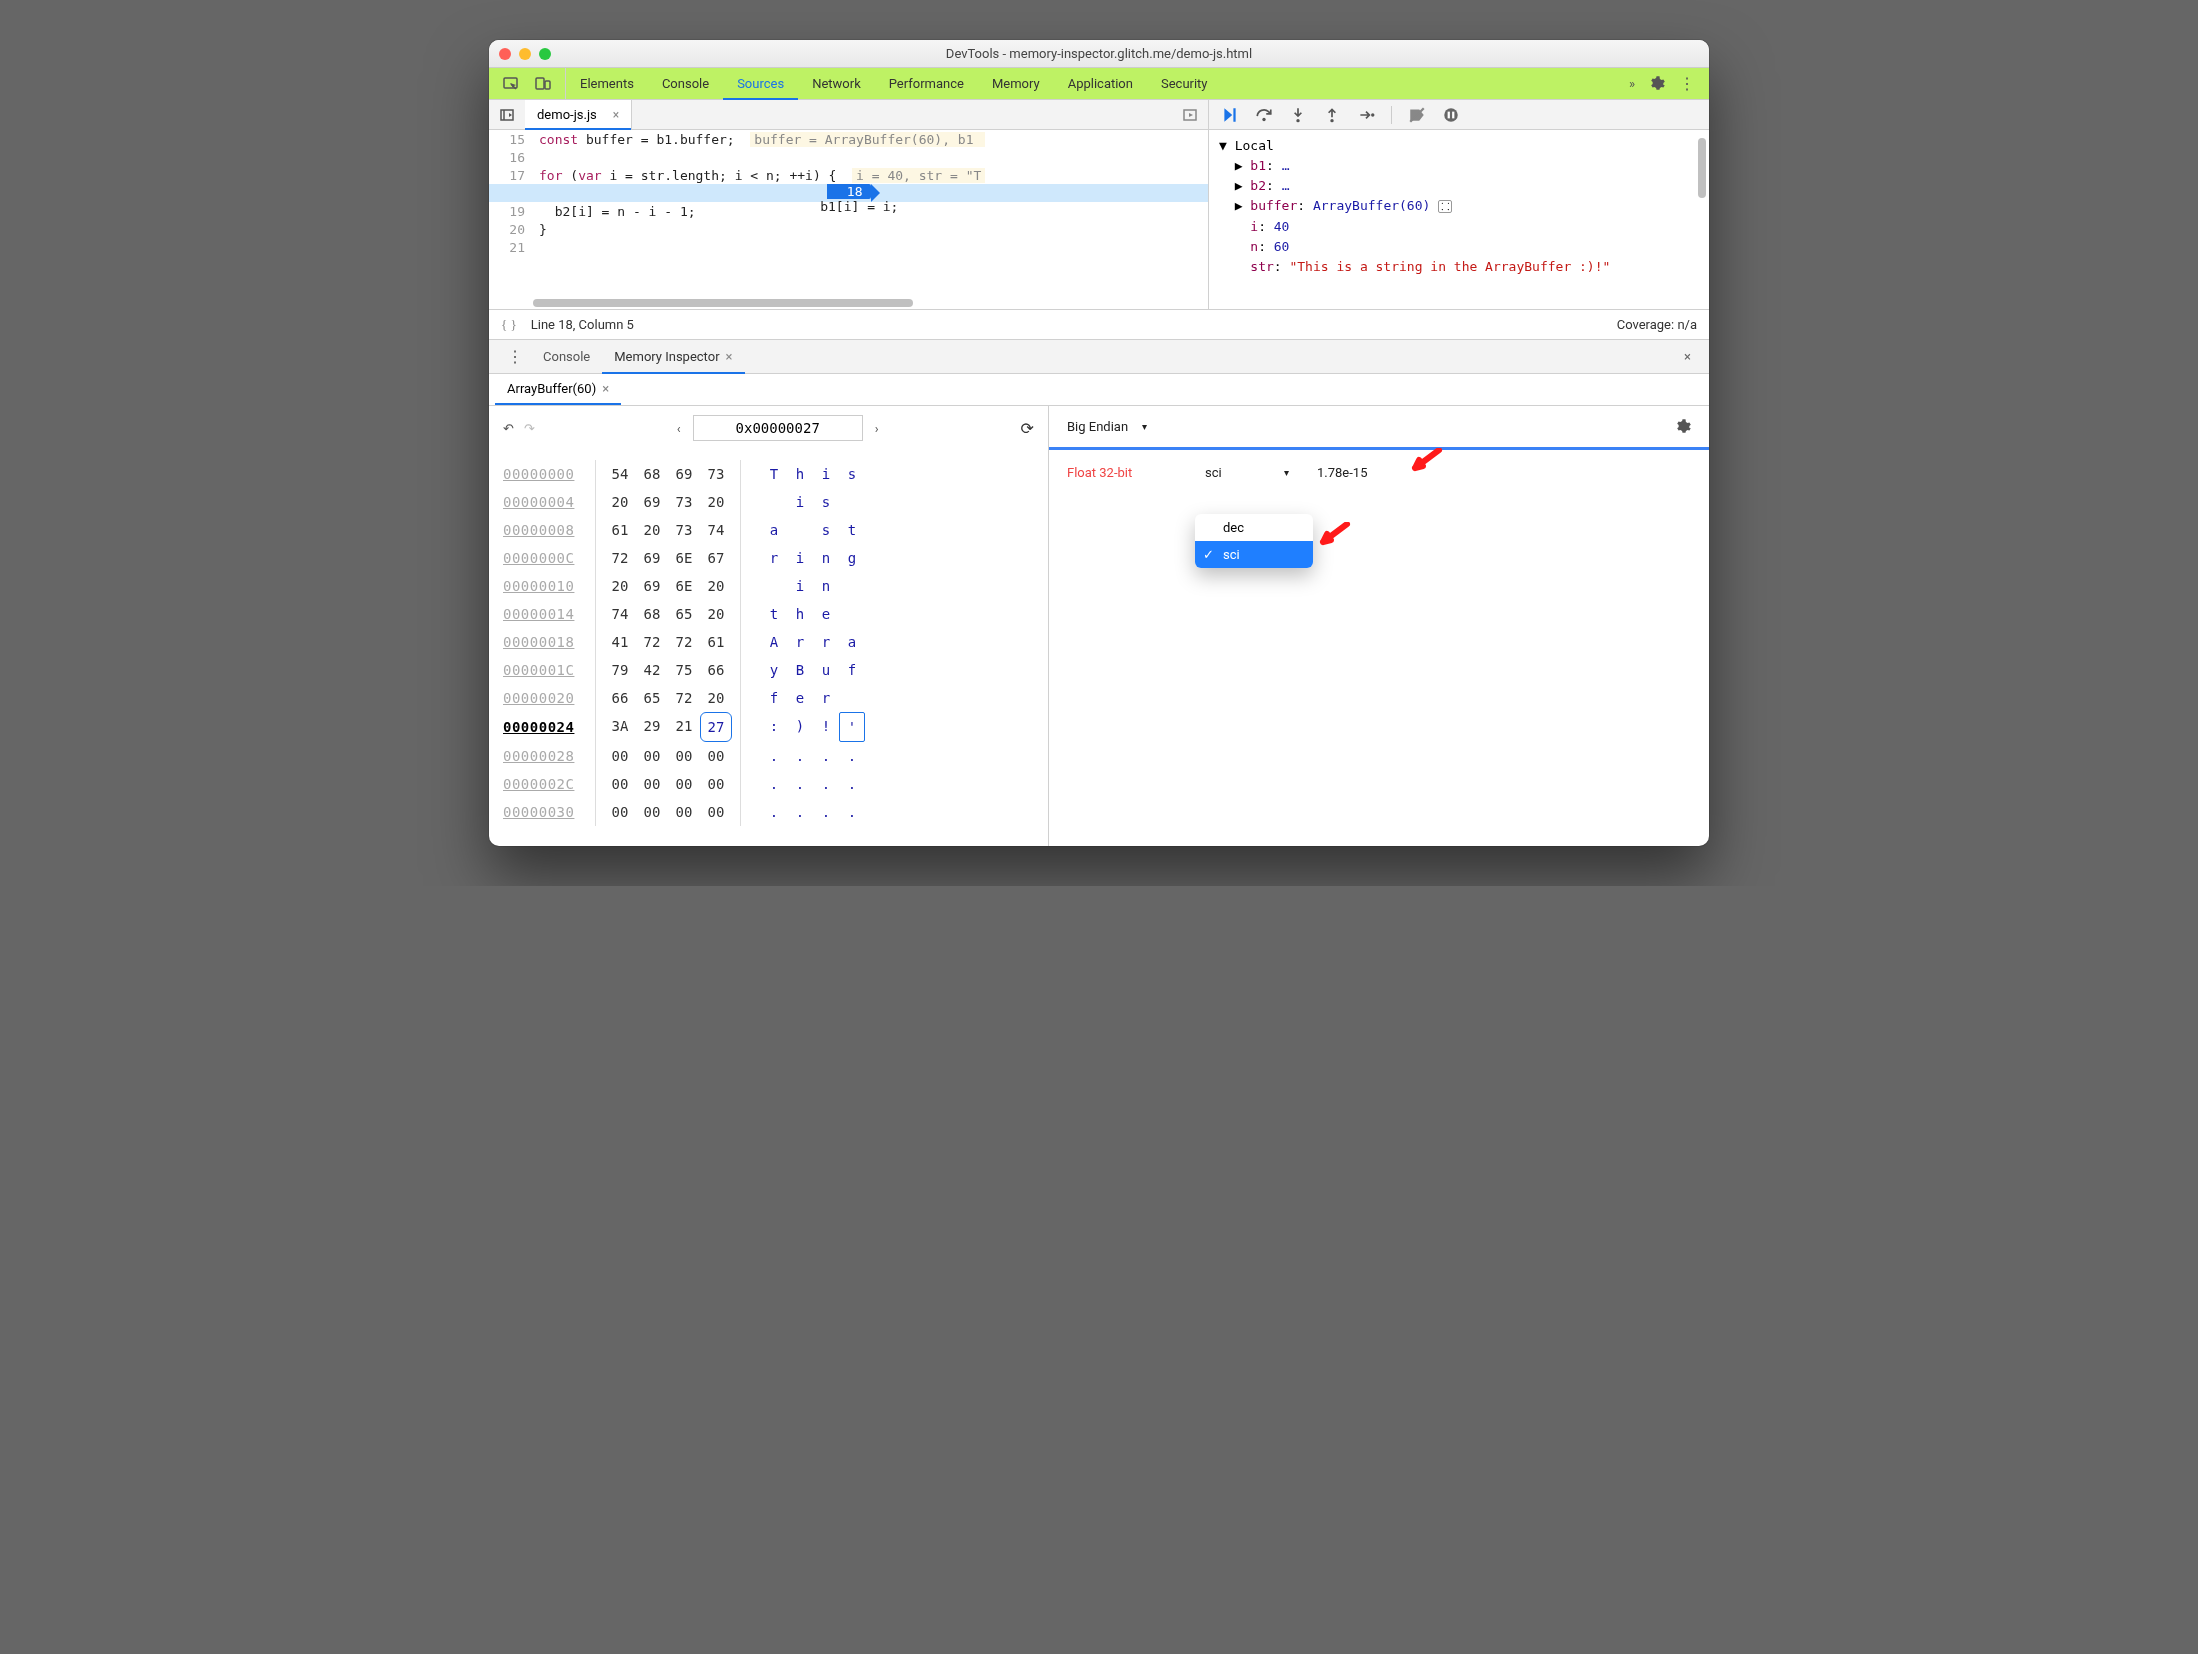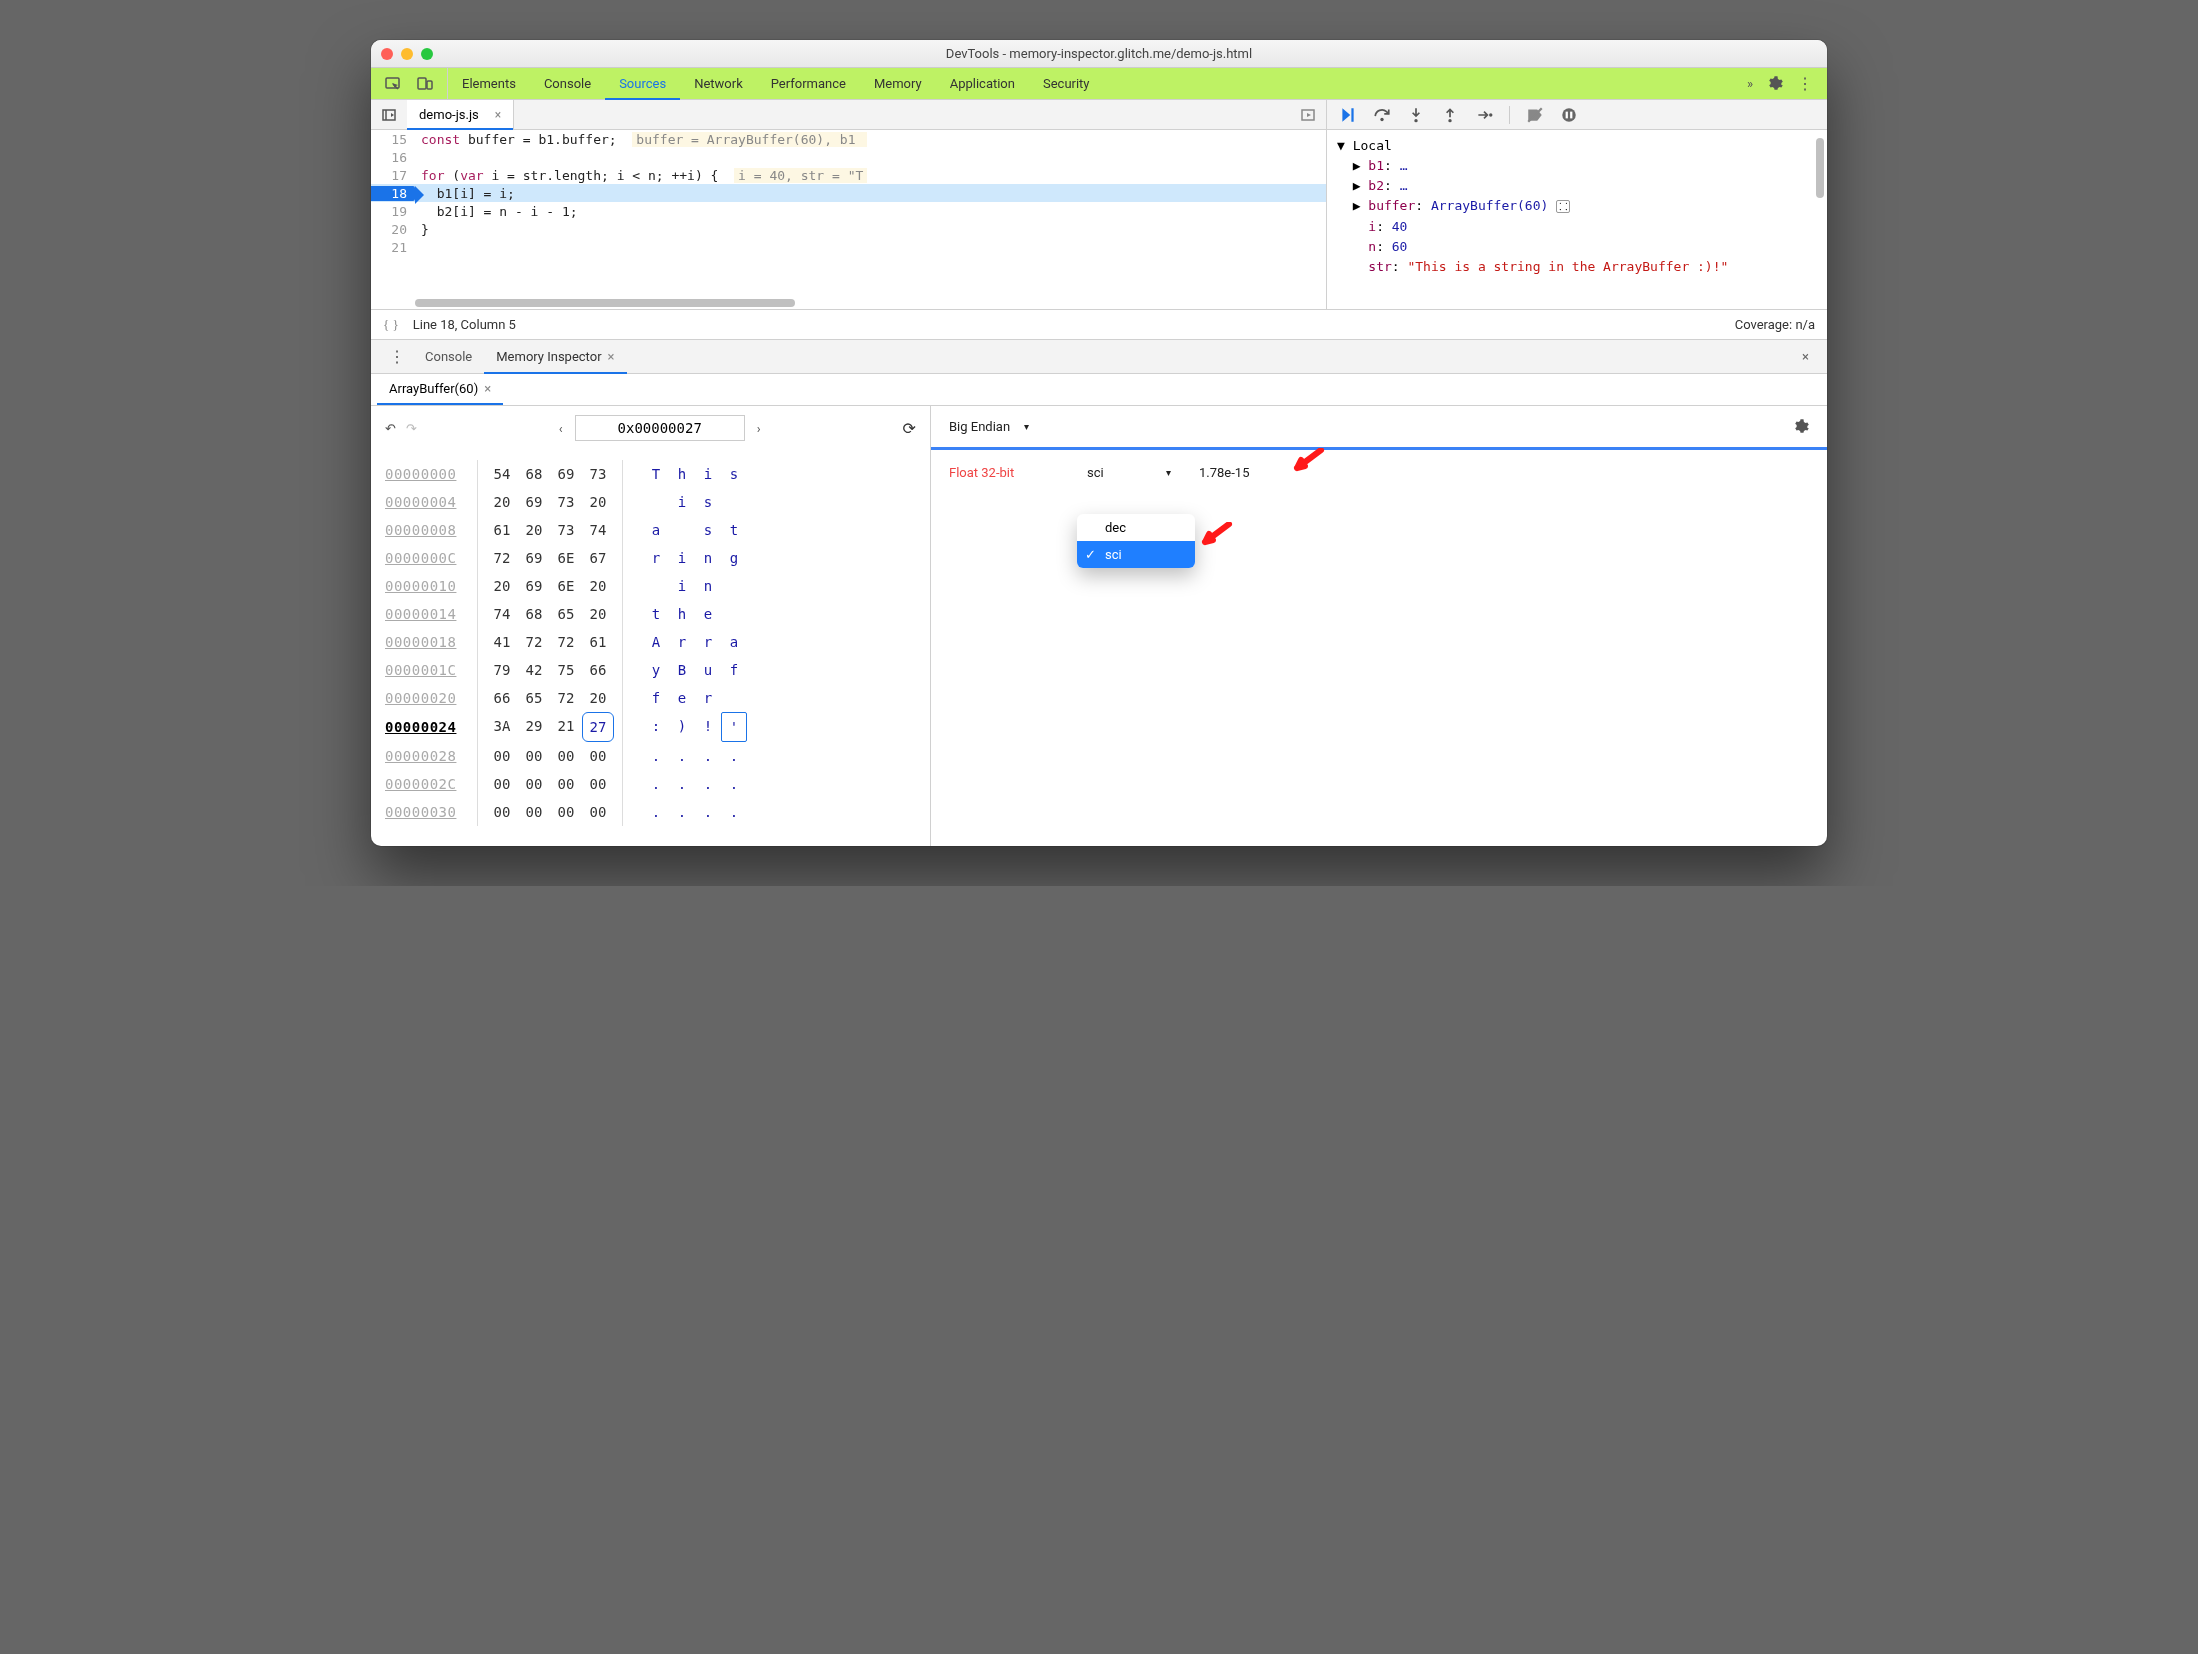--- a/index.html
+++ b/index.html
@@ -6,21 +6,21 @@
   body {
     font-family: -apple-system, BlinkMacSystemFont, "Segoe UI", Roboto, sans-serif;
     font-size: 13px;
     background: #666;
     display: flex;
     justify-content: center;
     align-items: flex-start;
     padding: 40px;
   }
   .window {
-    width: 1456px;
+    width: 1220px;
     background: #fff;
     border-radius: 10px;
     box-shadow: 0 30px 60px rgba(0,0,0,0.5), 0 0 0 1px rgba(0,0,0,0.1);
     overflow: hidden;
     position: relative;
   }
   .titlebar {
     height: 28px;
     background: linear-gradient(#f6f6f6,#e8e8e8);
     border-bottom: 1px solid #ccc;
@@ -54,21 +54,21 @@
   .filebar .pane-left { flex:1; display:flex; align-items:center; border-right:1px solid #d0d0d0; height:100%;}
   .filebar .pane-right { width:500px; display:flex; align-items:center; gap:16px; padding:0 12px; color:#555;}
   .filetab { height:100%; padding:0 12px; display:flex; align-items:center; gap:16px; background:#fff; border-right:1px solid #d0d0d0; position:relative;}
   .filetab::after{ content:""; position:absolute; left:0; right:0; bottom:-1px; height:2px; background:#1a73e8;}
   .filetab .close { color:#888; font-size:12px;}
   .body { display:flex; height:180px; border-bottom:1px solid #d0d0d0;}
   .code-pane { flex:1; border-right:1px solid #d0d0d0; font-family: Menlo, Consolas, monospace; font-size:13px; position:relative; overflow:hidden;}
   .code-line { display:flex; white-space:pre; height:18px; align-items:center;}
   .gutter { width:44px; text-align:right; padding-right:8px; color:#999; background:#fff;}
   .code { flex:1; padding-left:6px; color:#222;}
-  .hl { background:#cfe8fc;}
+  .hl { background:#cfe8fc;flex-direction:column;}
   .hl .gutter { background:#1a73e8; color:#fff; border-top-right-radius:2px; border-bottom-right-radius:2px;}
   .arrow-gutter { position:relative;}
   .arrow-gutter::after{ content:""; position:absolute; top:0; right:-9px; width:0; height:0; border-top:9px solid transparent; border-bottom:9px solid transparent; border-left:9px solid #1a73e8;}
   .hint { background:#fdf7e3; color:#888; padding:0 4px;}
   .kw { color:#a71d5d;}
   .scope-pane { width:500px; font-family: Menlo, Consolas, monospace; font-size:13px; padding:6px 10px; overflow:auto; position:relative;}
   .scope-pane .row { white-space:pre; line-height:20px;}
   .key { color:#8e004d;}
   .val { color:#1a1aa6;}
   .str { color:#c41a16;}

